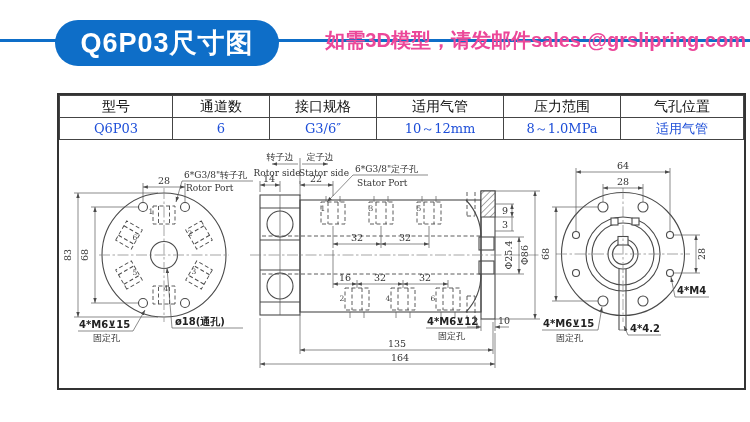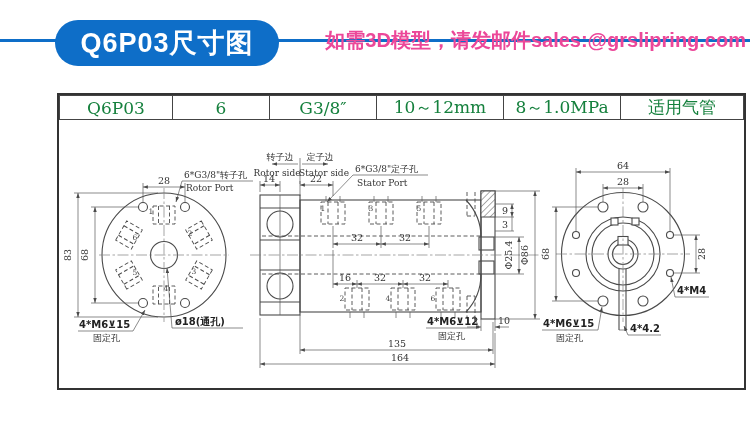--- a/index.html
+++ b/index.html
@@ -7,21 +7,21 @@
         font-family:"Liberation Sans",sans-serif;}
   .accent-line{position:absolute;left:0;top:39px;width:750px;height:3px;background:var(--accent,#0e6ec8);}
   .badge{position:absolute;left:55px;top:20px;width:224px;height:46px;border-radius:23px;
          background:var(--accent,#0e6ec8);color:#fff;font-size:27px;font-weight:bold;
          display:flex;align-items:center;justify-content:center;letter-spacing:1px;}
   .notice{position:absolute;right:4px;top:11px;font-size:20px;font-weight:700;color:#ec4899;white-space:nowrap;margin-top:16px;}
   .main-box{position:absolute;left:57px;top:93px;width:685px;height:293px;border:2px solid #333;background:#fff;}
   table.spec{border-collapse:collapse;table-layout:fixed;width:685px;font-family:"DejaVu Serif",serif;}
   table.spec td,table.spec th{border:1px solid #444;text-align:center;padding:0;overflow:hidden;white-space:nowrap;}
   table.spec th{height:21px;font-size:14px;font-weight:normal;color:#111;}
-  table.spec td{height:21px;font-size:17px;color:#15803d;text-align:center;}
+  table.spec td{height:21px;font-size:13px;color:#1d4ed8;text-align:center;}
   svg.draw{position:absolute;left:0;top:44px;}
   .ln{stroke:#4a4a4a;stroke-width:1.1;fill:none;}
   .lnw{stroke:#4a4a4a;stroke-width:1.1;fill:#fff;}
   .lt{stroke:#5a5a5a;stroke-width:0.7;fill:none;}
   .dash{stroke:#4a4a4a;stroke-width:0.9;fill:none;stroke-dasharray:4 2.5;}
   .cl{stroke:#808080;stroke-width:0.7;fill:none;stroke-dasharray:11 2.5 2.5 2.5;}
   .dim{font:9.5px "DejaVu Serif",serif;fill:#333;}
   .lbl{font:9px "DejaVu Serif",serif;fill:#333;}
   .lblb{font:600 10px "DejaVu Sans",sans-serif;fill:#222;}
   .num{font:7.5px "DejaVu Serif",serif;fill:#444;}
@@ -41,24 +41,32 @@
     <table class="spec">
       <colgroup>
           <col style="width:113px">
           <col style="width:97px">
           <col style="width:107px">
           <col style="width:127px">
           <col style="width:117px">
           <col>
         </colgroup>
       <tbody>
+          <tr>
+        <th>型号</th>
+        <th>通道数</th>
+        <th>接口规格</th>
+        <th>适用气管</th>
+        <th>压力范围</th>
+        <th>气孔位置</th>
+      </tr>
       <tr>
         <td>Q6P03</td>
         <td>6</td>
-        <td>G3/8″</td>
+        <td>G3/6″</td>
         <td>10～12mm</td>
         <td>8～1.0MPa</td>
         <td>适用气管</td>
       </tr>
     </tbody>
       </table>
 
     <svg class="draw" width="685" height="249" viewBox="59 139 685 249">
       <defs>
         <marker id="ae" markerWidth="8" markerHeight="6" refX="7.4" refY="3" orient="auto">

